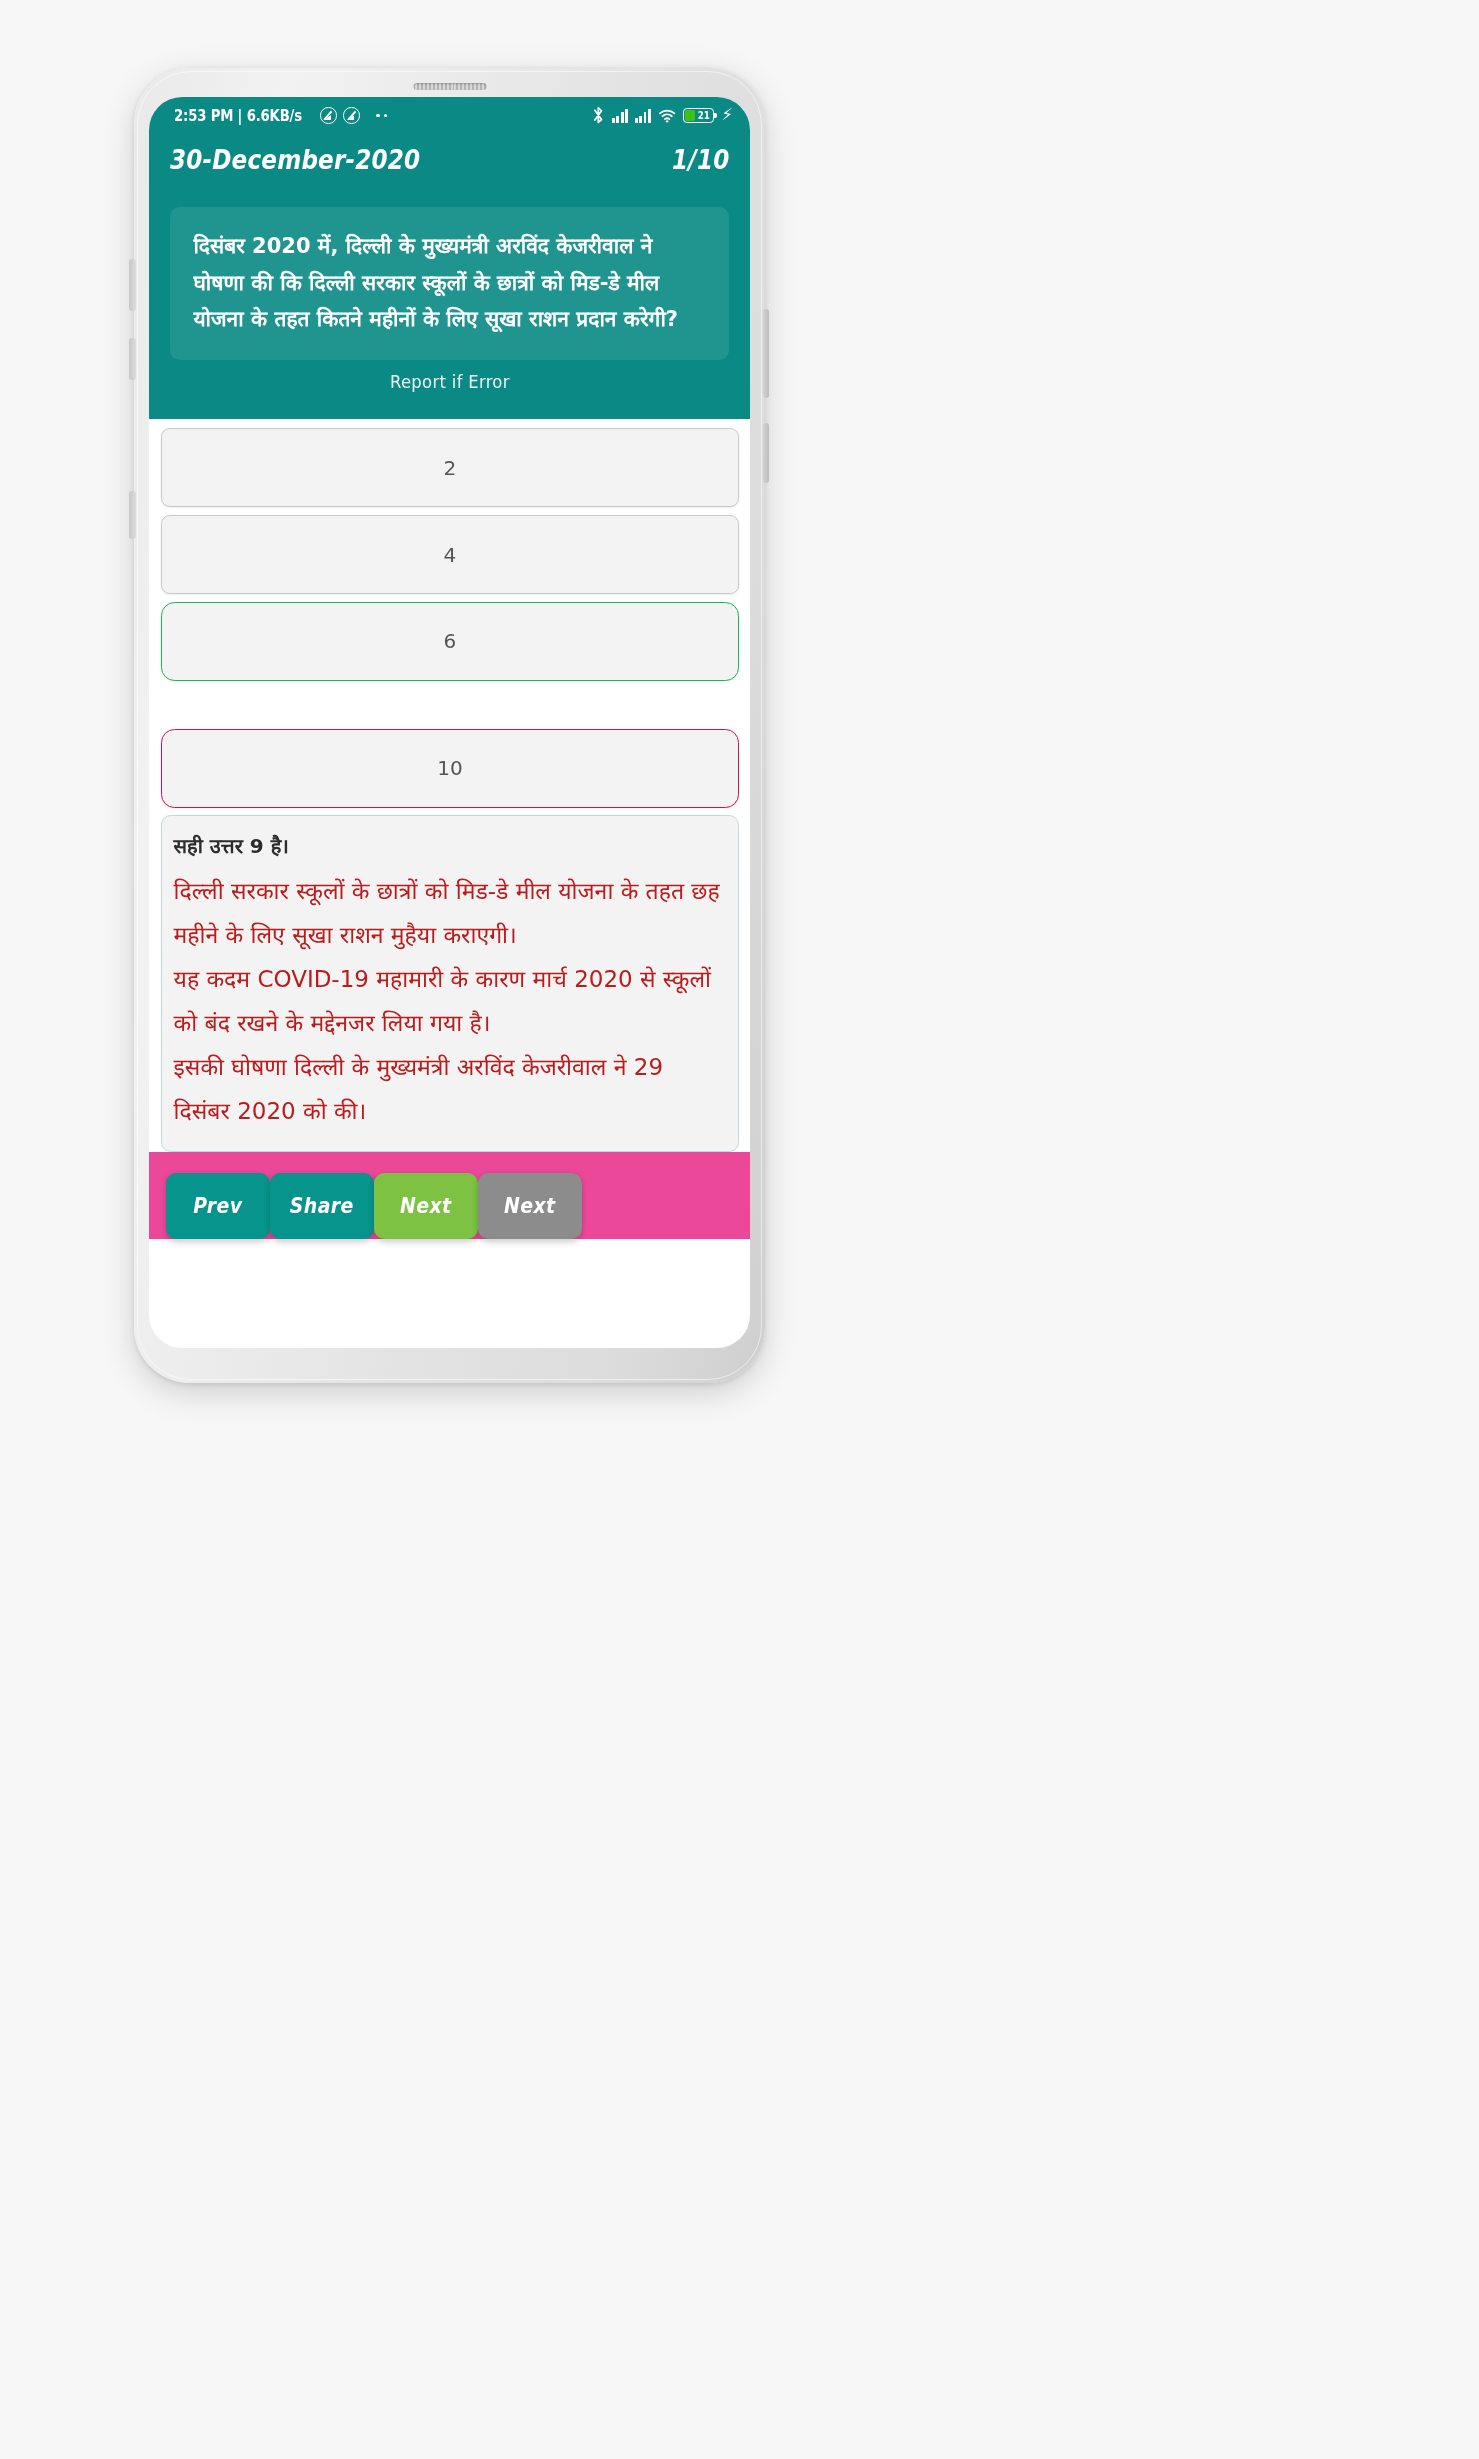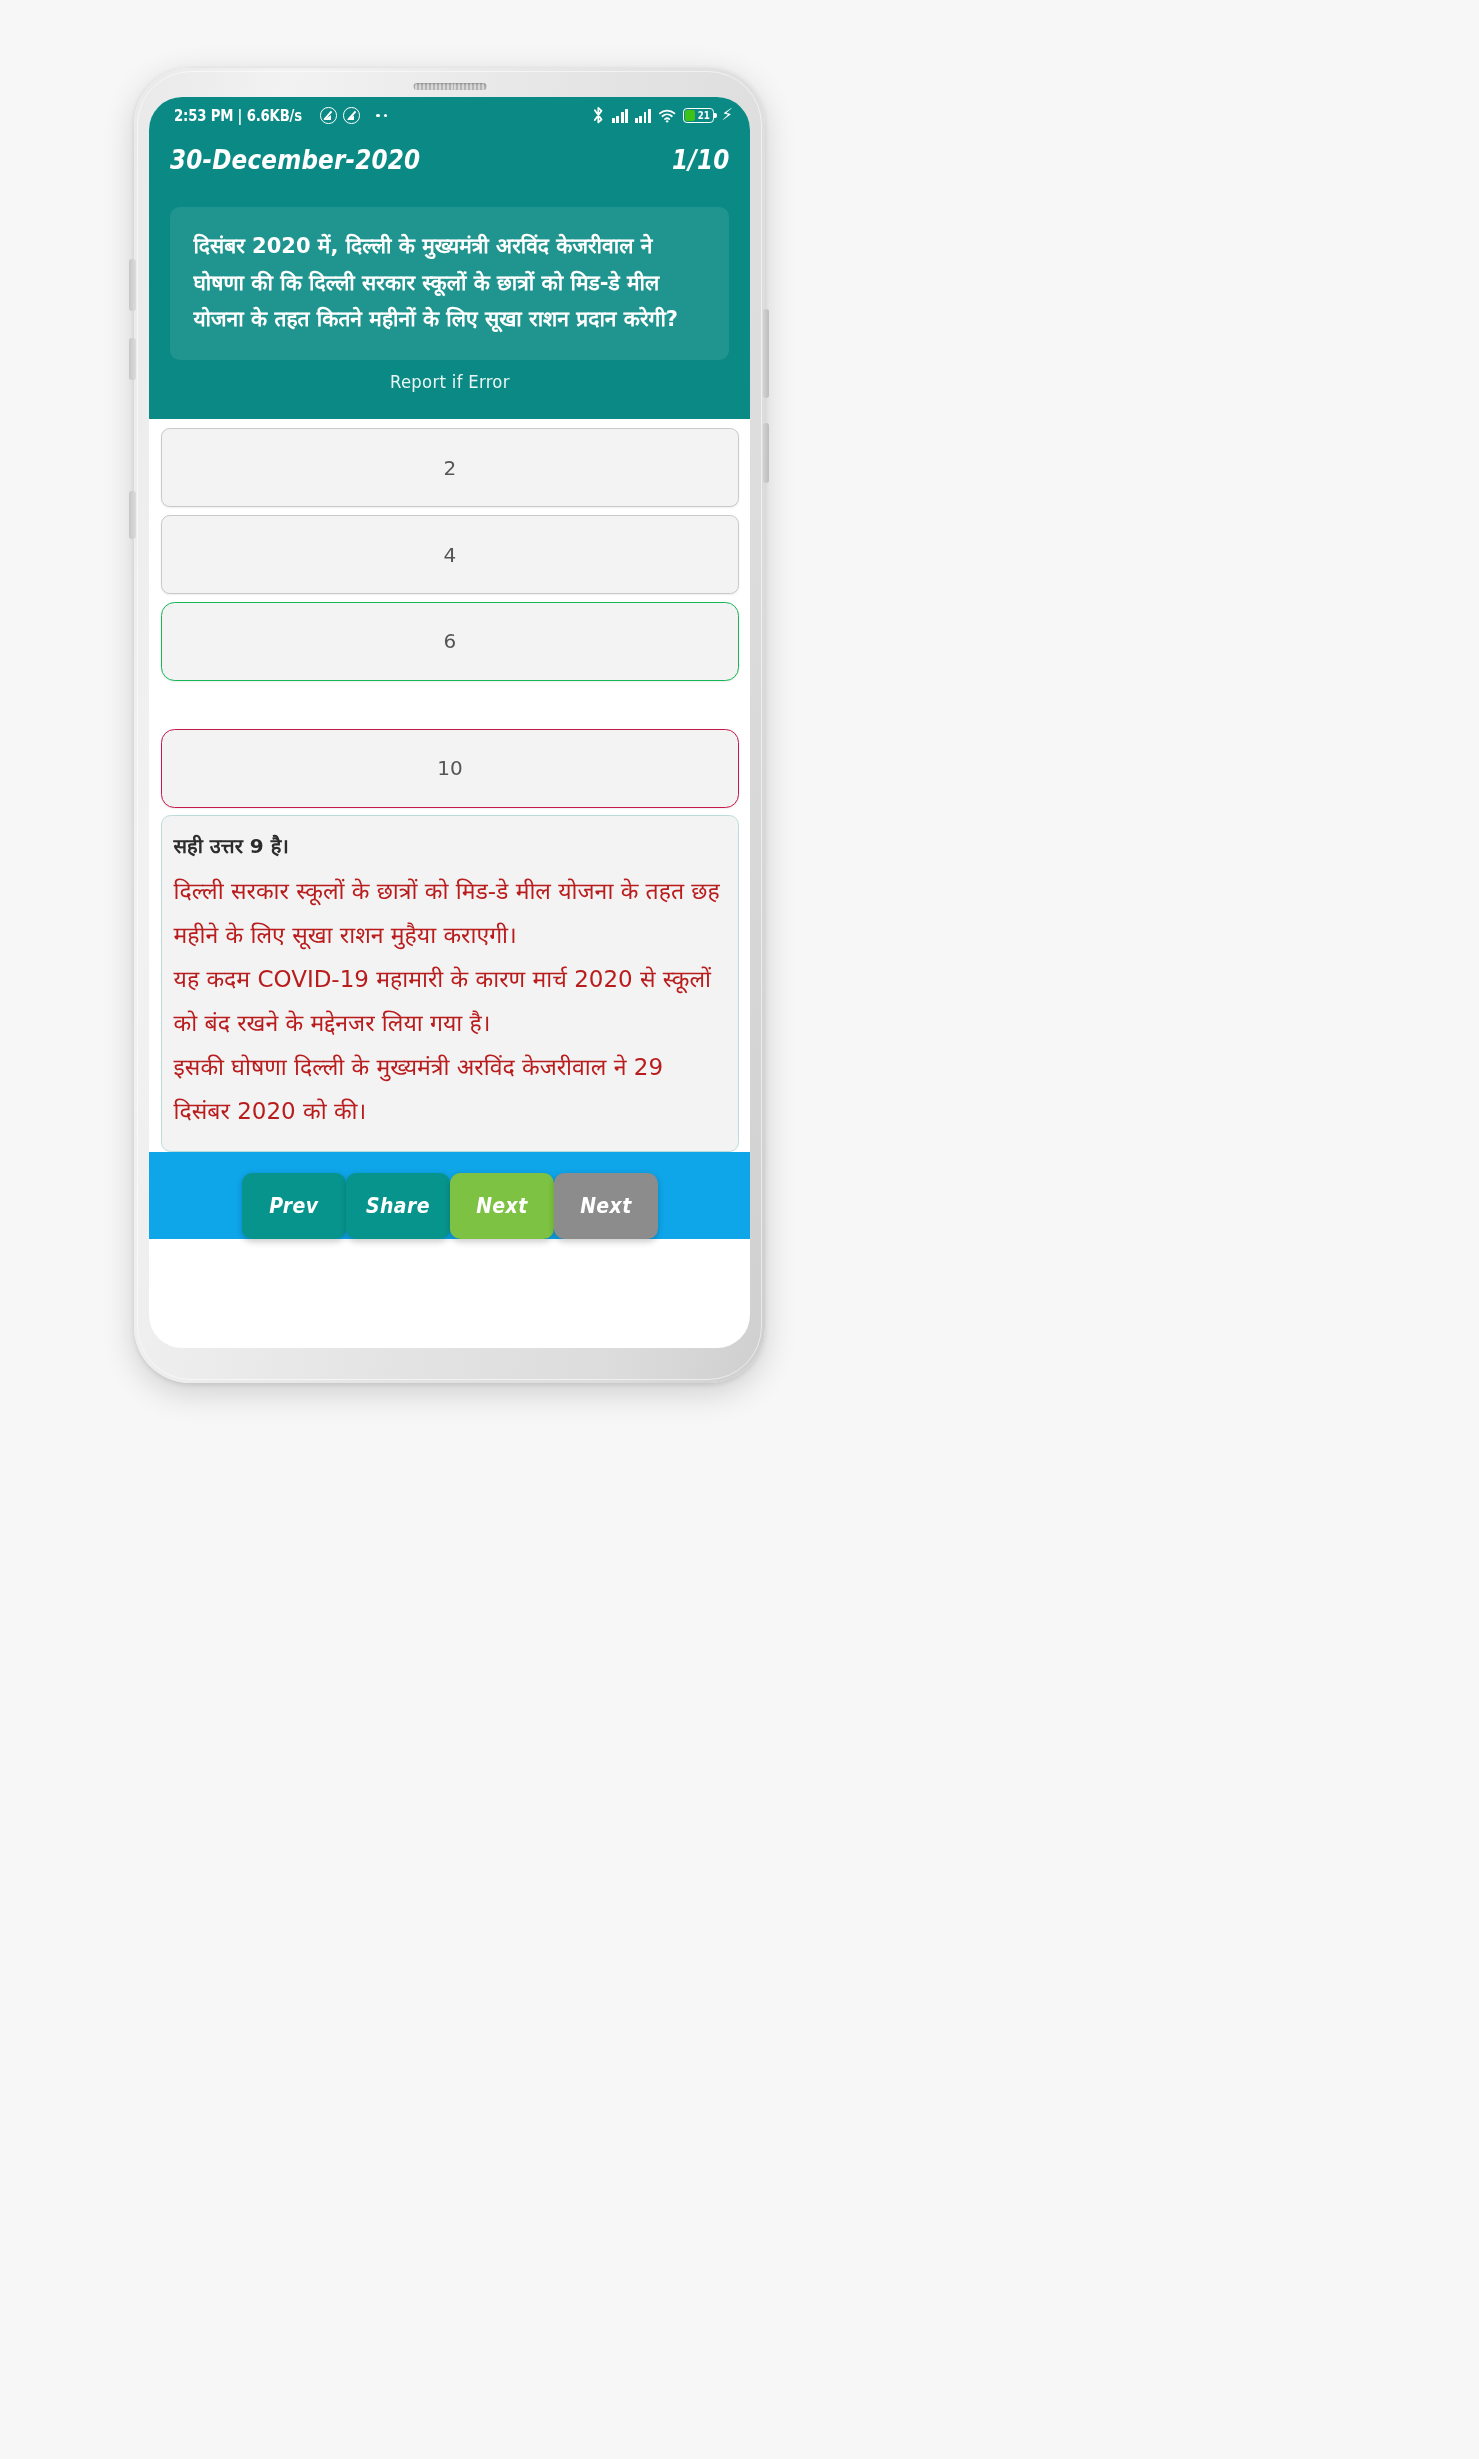--- a/index.html
+++ b/index.html
@@ -315,23 +315,23 @@
   }
   .exp-p {
     font-size: 23px;
     color: #b91c1c;
     line-height: 1.92;
     font-family: "DejaVu Sans","Liberation Sans",sans-serif;
   }
 
   
   .footer {
-    background: #0ea5e9;
-    display: flex;
-    justify-content: center;
+    background: #ec4899;
+    display: flex;
+    justify-content: flex-start;
     padding: 21px 16.4px 0 16.4px;
   }
   .fbtn {
     width: 104px;
     height: 66px;
     border-radius: 10.6px;
     display: flex;
     align-items: center;
     justify-content: center;
     color: #ffffff;

